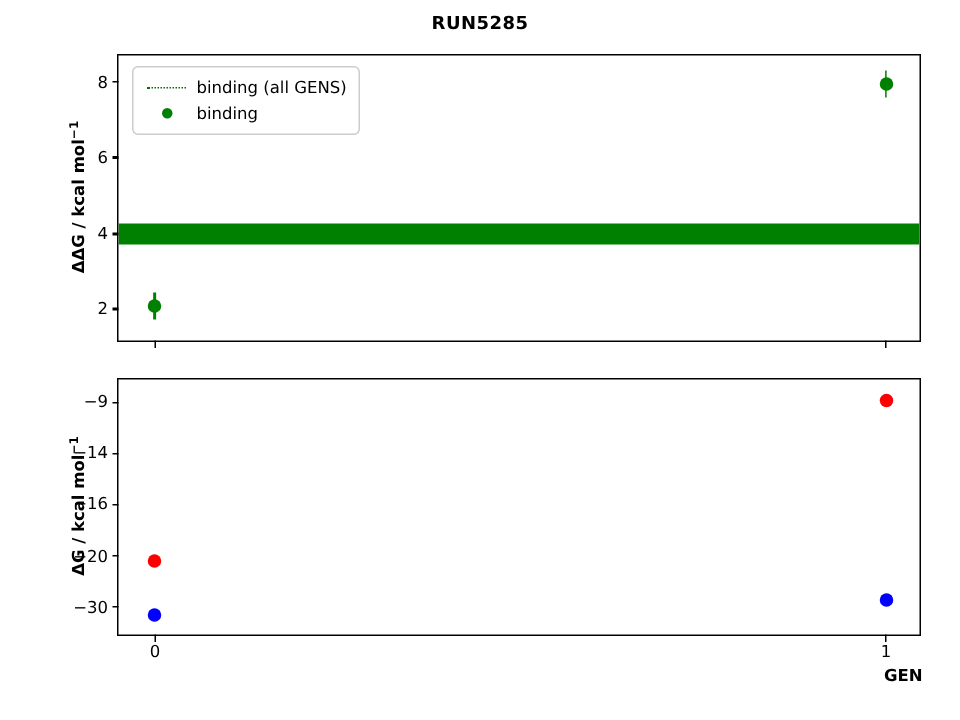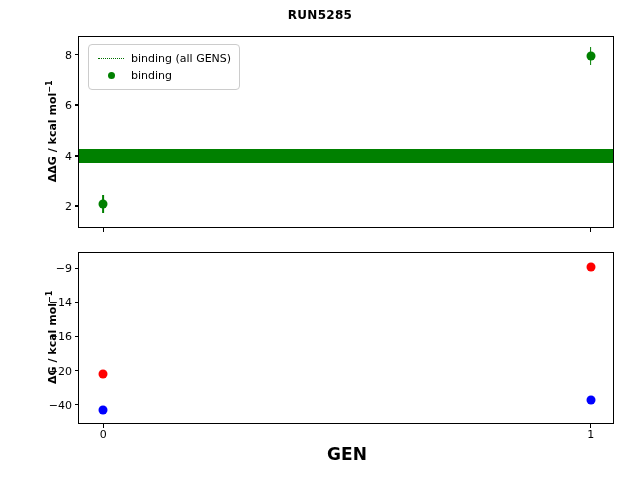--- a/index.html
+++ b/index.html
@@ -115,22 +115,22 @@
     margin-top: -8px;
     margin-left: -40px;
     text-align: center;
   }
   .xlabel {
     position: absolute;
     left: 0;
     width: 536px;
     top: 100%;
     margin-top: 21px;
-    text-align: center;
-    font-size: 17px;
+    text-align: right;
+    font-size: 11px;
     font-weight: bold;
     color: #000000;
   }
   
   .marker {
     position: absolute;
     border-radius: 50%;
     transform: translate(-50%, -50%);
   }
   .errbar {
@@ -244,21 +244,21 @@
     <div id="bottom-yticks">
         <div class="ytick" style="top: 14.5267px;"></div>
         <div class="yticklabel" style="top: 15.3267px;">−9</div>
         <div class="ytick" style="top: 48.5861px;"></div>
         <div class="yticklabel" style="top: 49.3861px;">−14</div>
         <div class="ytick" style="top: 82.6455px;"></div>
         <div class="yticklabel" style="top: 83.4455px;">−16</div>
         <div class="ytick" style="top: 116.705px;"></div>
         <div class="yticklabel" style="top: 117.505px;">−20</div>
         <div class="ytick" style="top: 150.764px;"></div>
-        <div class="yticklabel" style="top: 151.564px;">−40</div>
+        <div class="yticklabel" style="top: 151.564px;">−30</div>
       </div>
     <div id="bottom-xticks">
         <div class="xtick" style="left: 23.5636px;"></div>
         <div class="xticklabel" style="left: 24.3636px;">0</div>
         <div class="xtick" style="left: 510.836px;"></div>
         <div class="xticklabel" style="left: 511.636px;">1</div>
       </div>
 
     <div class="plotarea" id="bottom-plotarea">
         <div class="marker" style="width: 9px; height: 9px; left: 24.3636px; top: 156.673px; background: rgb(0, 0, 255);"></div>

